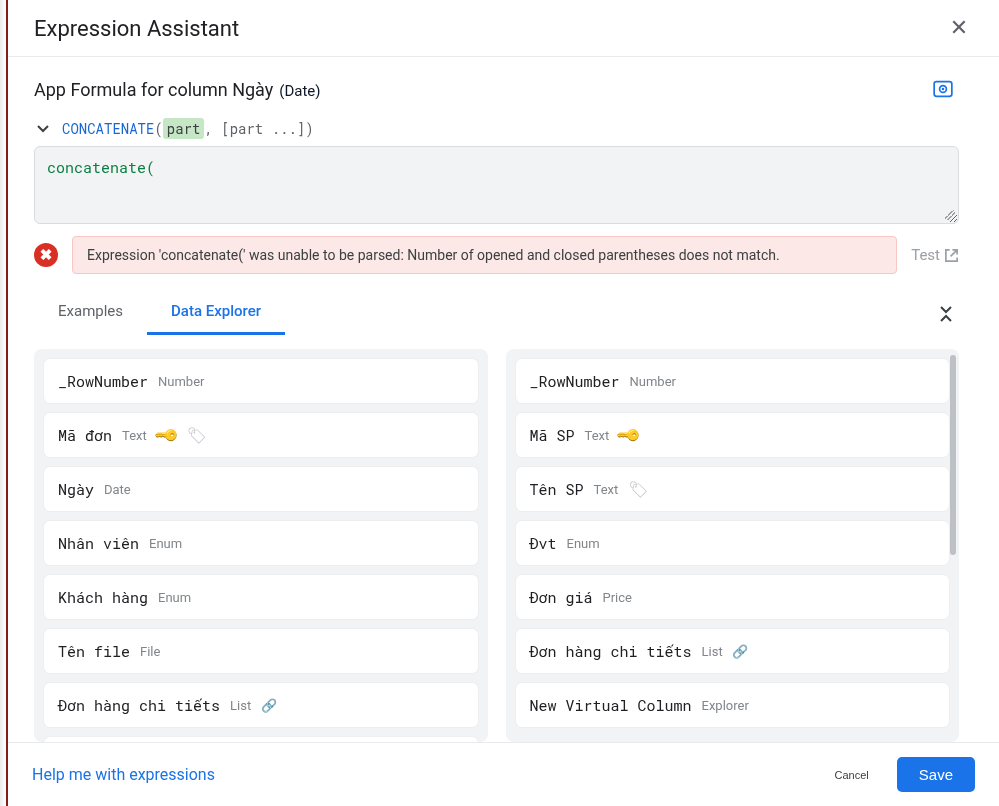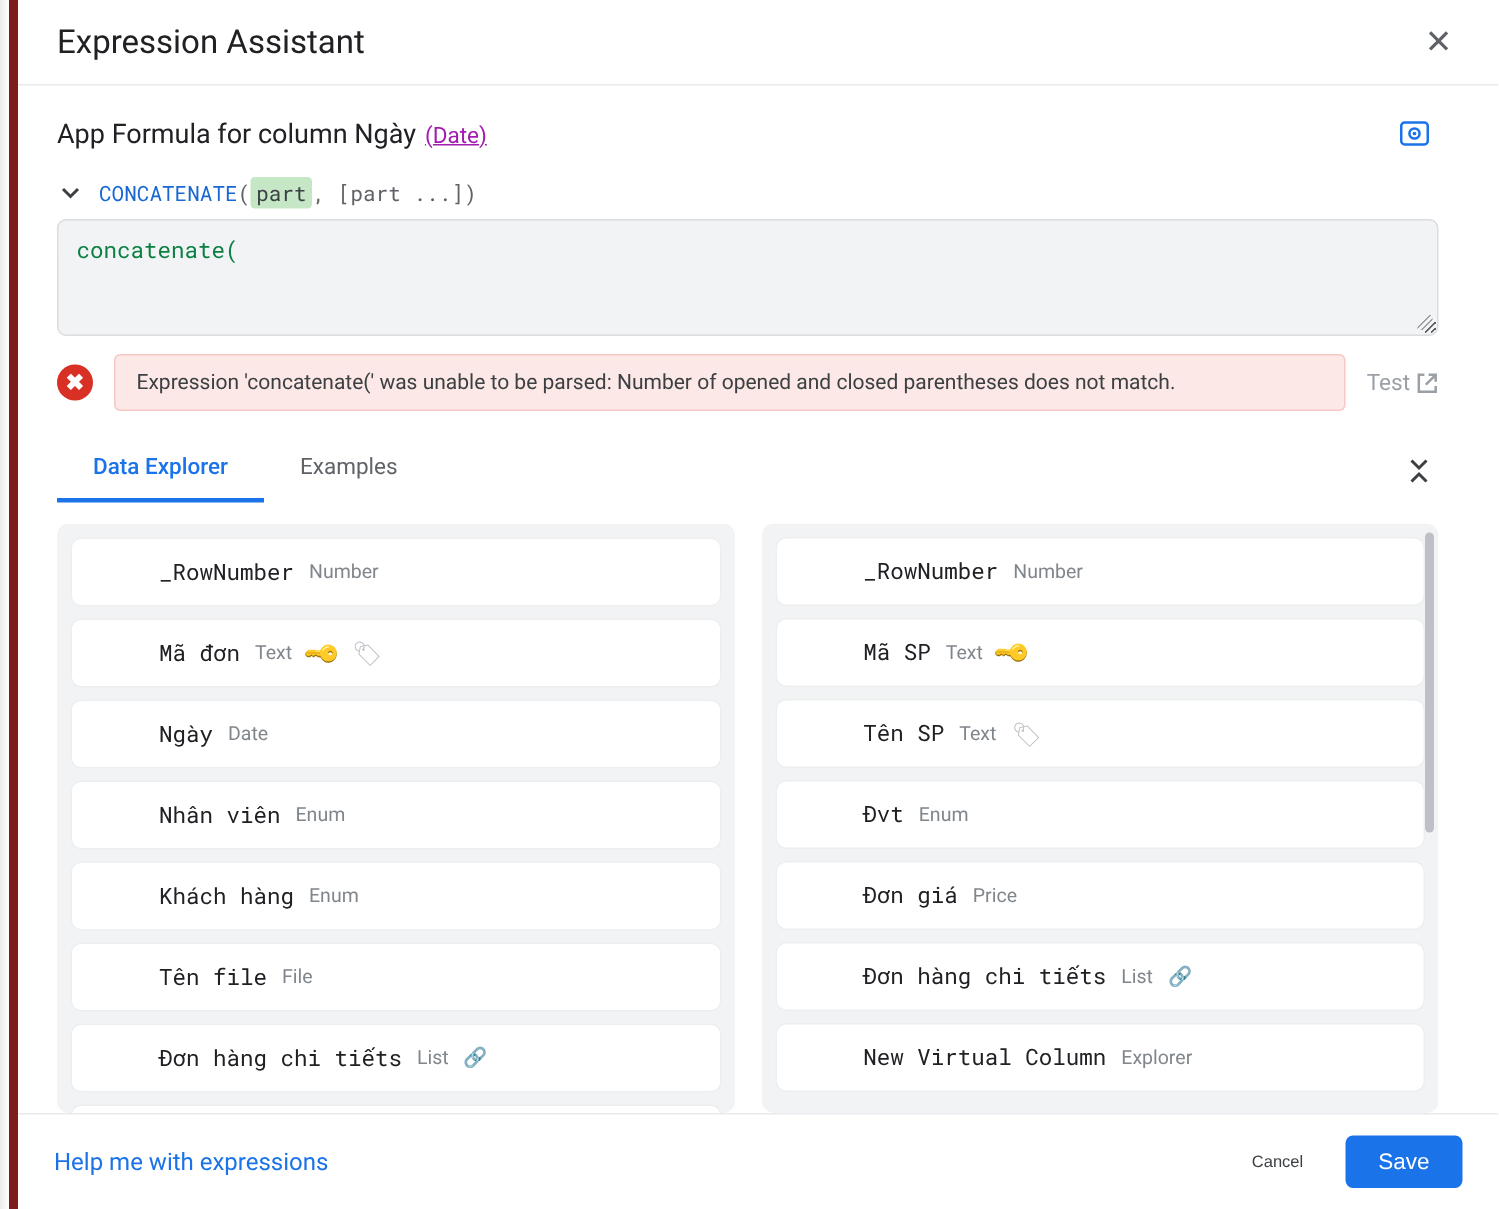--- a/index.html
+++ b/index.html
@@ -10,21 +10,21 @@
     color: #202124;
     width: 999px;
     height: 806px;
     overflow: hidden;
     position: relative;
   }
   .dialog {
     display: flex;
     flex-direction: column;
     height: 100%;
-    border-left: 6px solid #7f1d1d;
+    border-left: 2px solid #7f1d1d;
     margin-left:6px;
     position:relative;
   }
   .dialog-header {
     display: flex;
     align-items: center;
     justify-content: space-between;
     padding: 14px 26px 14px 26px;
     border-bottom: 1px solid #e8eaed;
   }
@@ -50,21 +50,21 @@
   }
   .subheader-row {
     display:flex; align-items:center; justify-content:space-between;
   }
   .subtitle {
     font-size: 18px;
     color: #202124;
     font-weight: 400;
     display:flex; align-items: baseline; gap:6px;
   }
-  .subtitle .muted { color:#a21caf; font-size:15px;text-decoration:underline; }
+  .subtitle .muted { color:#0f172a; font-size:15px; }
   .preview-btn {
     width:32px;height:32px;border:none;background:none;cursor:pointer;
     display:flex;align-items:center;justify-content:center;color:#1a73e8;
   }
   .signature-row{
     display:flex;align-items:center;gap:10px;
     font-family: 'Roboto Mono', Menlo, Consolas, monospace;
     font-size:14px;color:#3c4043;
     margin-top:14px;
   }
@@ -165,21 +165,21 @@
     border-radius:6px;
     padding:12px 14px;
     margin-top:10px;
     display:flex;align-items:center;gap:10px;
     box-shadow:0 0 0 1px rgba(0,0,0,0.02);
     cursor:pointer;
   }
   .col-item:first-child{margin-top:4px;}
   .col-name{
     font-family:'Roboto Mono',Menlo,Consolas,monospace;
-    font-size:15px;color:#202124;margin-left:44px;
+    font-size:15px;color:#202124;
   }
   .col-type{font-size:13px;color:#80868b;}
   .key-icon{color:#1a73e8;transform:rotate(45deg);display:inline-block;}
   .tag-icon{color:#bdc1c6;}
   .link-icon{color:#bdc1c6;font-size:13px;}
   .footer{
     border-top:1px solid #e8eaed;
     padding:14px 24px;
     display:flex;align-items:center;justify-content:space-between;
     background:#fff;
@@ -249,22 +249,22 @@
       <div class="error-banner">Expression 'concatenate(' was unable to be parsed: Number of opened and closed parentheses does not match.</div>
       <div class="test-link">
         <span>Test</span>
         <svg width="15" height="15" viewBox="0 0 16 16">
             <path d="M6 2H2v12h12v-4M9 2h5v5M14 2L7 9" fill="none" stroke="#9aa0a6" stroke-width="1.8"></path>
           </svg>
       </div>
     </div>
 
     <div class="tabs-row">
+      <div class="tab">Examples</div>
       <div class="tab active">Data Explorer</div>
-      <div class="tab">Examples</div>
       <div class="tabs-spacer"></div>
       <div class="collapse-toggle">
         <svg width="14" height="8" viewBox="0 0 12 8">
             <path d="M1 1l5 5 5-5" fill="none" stroke="#3c4043" stroke-width="2"></path>
           </svg>
         <svg width="14" height="8" viewBox="0 0 12 8">
             <path d="M1 7l5-5 5 5" fill="none" stroke="#3c4043" stroke-width="2"></path>
           </svg>
       </div>
     </div>

